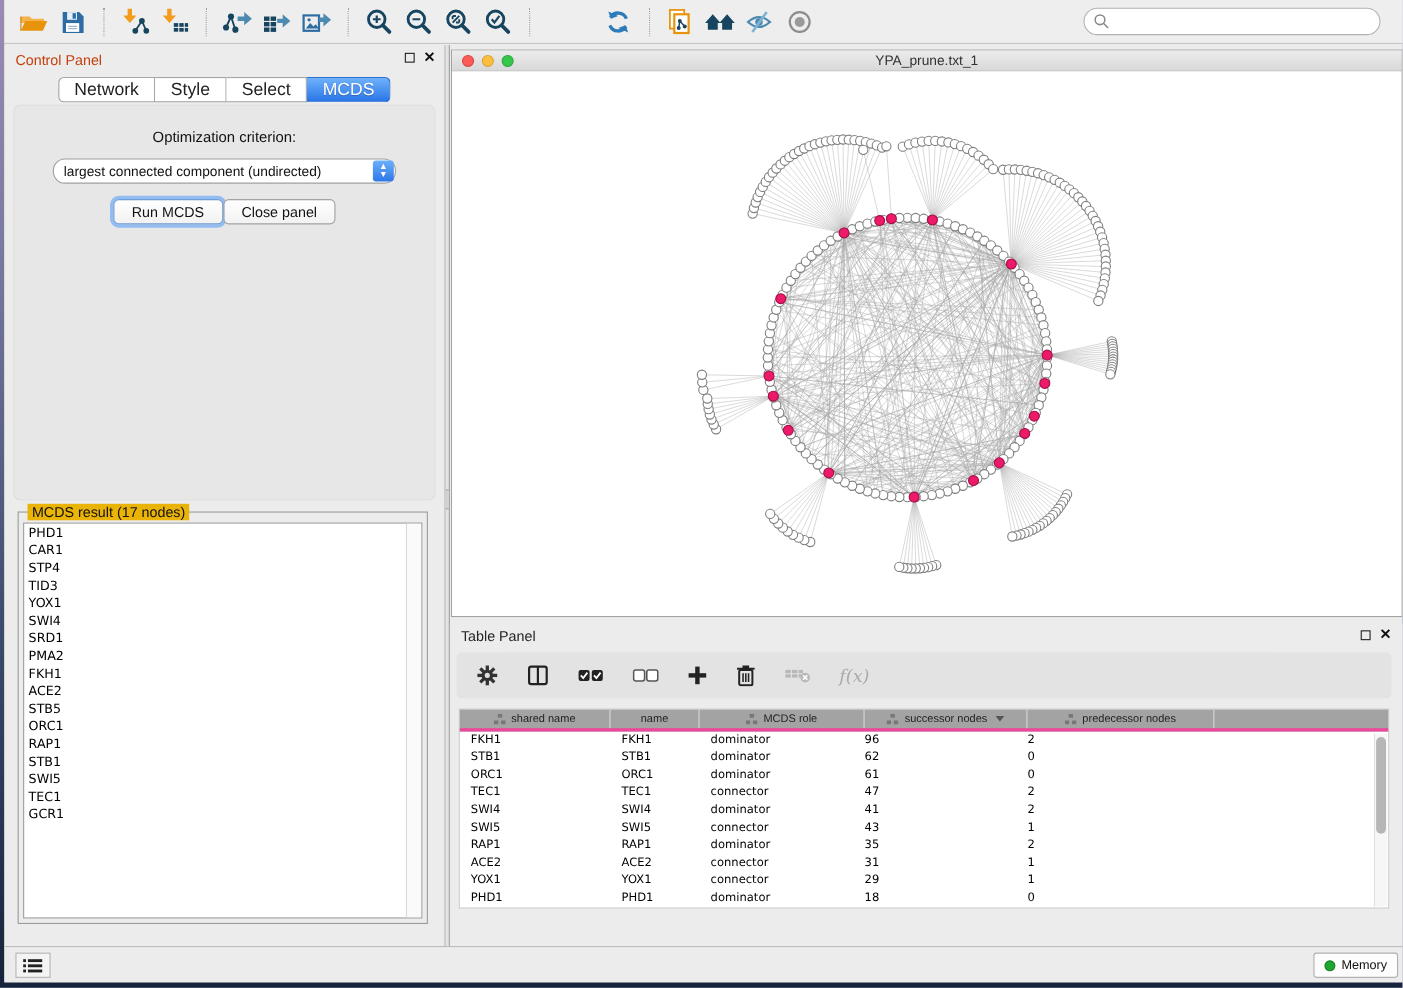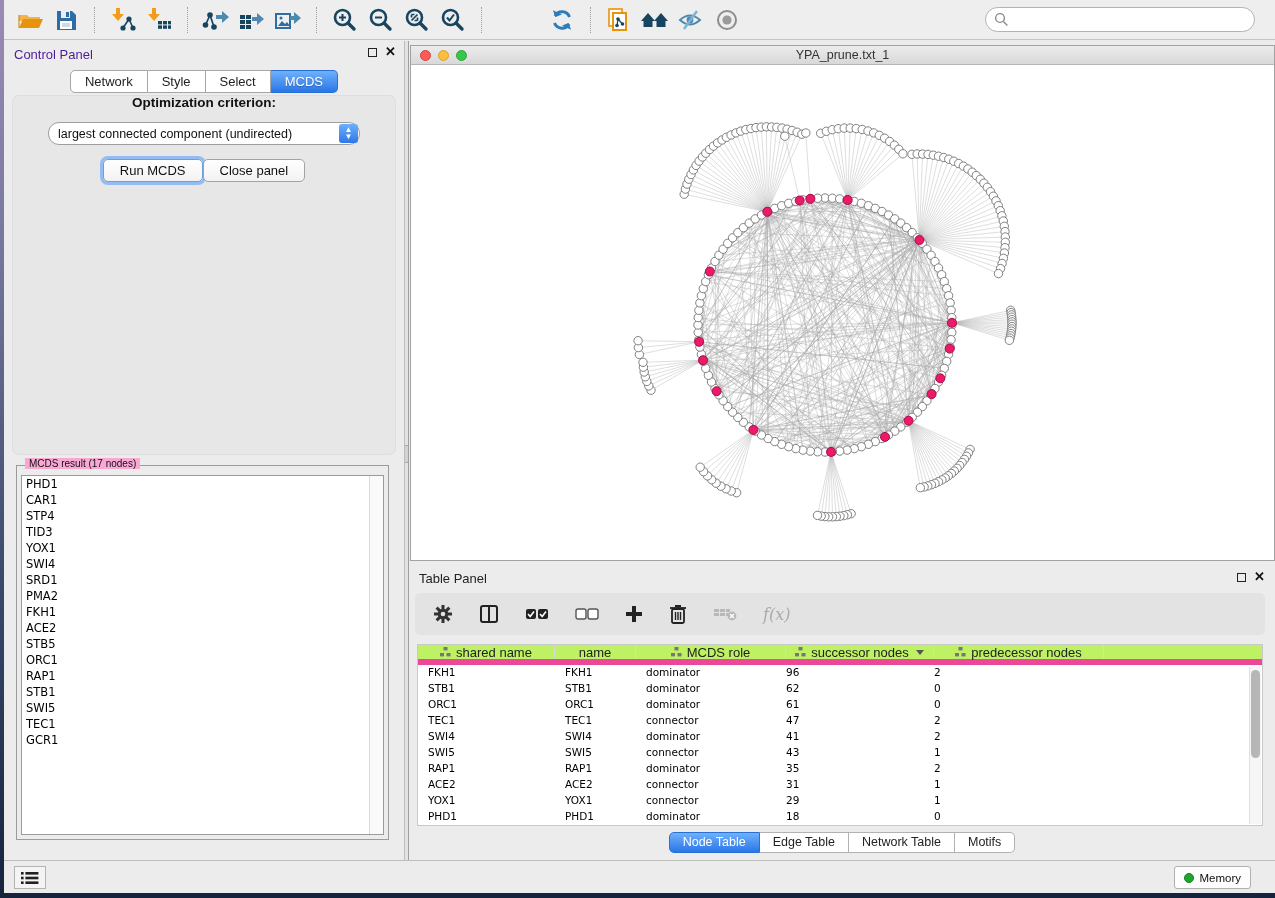--- a/index.html
+++ b/index.html
@@ -17,52 +17,52 @@
   .searchwrap { position:absolute; right:20px; top:7px; width:270px; height:25px;
     border:1px solid #b3b3b3; border-radius:13px; background:#fff; display:flex; align-items:center; padding-left:8px; }
   .searchwrap input { border:none; outline:none; flex:1; font-size:12px; background:transparent; height:20px; }
 
   
   .main { position:absolute; left:0; top:41px; right:0; bottom:33px; }
 
   
   .cpanel { position:absolute; left:0; top:0; bottom:0; width:400px; background:#ececec; }
   .cpanel-head { position:absolute; left:0; top:0; right:0; height:24px; }
-  .cpanel-title { position:absolute; left:10px; top:6px; font-size:13px; color:#4c1d95; }
+  .cpanel-title { position:absolute; left:10px; top:6px; font-size:13px; color:#c2410c; }
   .win-ctrls { position:absolute; right:8px; top:5px; display:flex; gap:8px; align-items:center; }
   .wc { font-size:12px; color:#111; line-height:12px; cursor:default; }
   .wc.sq { font-size:11px; border:1.5px solid #222; width:9px; height:9px; display:inline-block; }
   .wc.x { font-weight:bold; font-size:13px; }
 
   .seg-tabs { position:absolute; left:0; right:0; top:29px; display:flex; justify-content:center; }
-  .seg { height:23px; line-height:21px; padding:0 14px; font-size:13px; color:#222; background:#fff;
+  .seg { height:23px; line-height:21px; padding:0 14px; font-size:16px; color:#222; background:#fff;
     border:1px solid #a6a6a6; border-left:none; text-align:center; }
   .seg:first-child { border-left:1px solid #a6a6a6; border-radius:5px 0 0 5px; }
   .seg:last-child { border-radius:0 5px 5px 0; }
   .seg.active { background:linear-gradient(#6fb1fb,#2a76e8); color:#fff; border-color:#2a6fd4;
     text-shadow:0 1px 1px rgba(0,0,0,.25); }
 
   .mcds-body { position:absolute; left:8px; right:8px; top:54px; height:360px; background:#e7e7e7;
     border-radius:7px; box-shadow:inset 0 0 0 1px #dedede; }
-  .opt-label { text-align:center; font-size:13.5px; color:#111;font-weight:bold; }
+  .opt-label { margin-top:22px; text-align:center; font-size:13.5px; color:#111; }
   .dropdown { margin:12px auto 0; width:312px; height:23px; background:#fff; border:1px solid #9f9f9f;
     border-radius:11px; display:flex; align-items:center; position:relative; }
   .dropdown .val { flex:1; font-size:12.5px; padding-left:9px; color:#111; white-space:nowrap; }
   .dd-step { position:absolute; right:1px; top:1px; bottom:1px; width:19px; border-radius:3px;
     background:linear-gradient(#6cb0fb,#2d77e9); display:flex; flex-direction:column; align-items:center; justify-content:center; gap:1px; }
   .dd-step span { color:#fff; font-size:8px; line-height:6px; }
   .btn-row { margin-top:14px; display:flex; justify-content:center; }
   .pbtn { height:23px; padding:0 16px; font-size:13px; color:#111; background:linear-gradient(#ffffff,#f2f2f2);
     border:1px solid #a3a3a3; border-radius:5px; }
   .pbtn.focus { box-shadow:0 0 0 3px #93bdf2; border-color:#6f9ed8; }
 
   .result-group { position:absolute; left:12px; right:15px; top:424px; bottom:20px;
     border:1px solid #9b9b9b; }
-  .result-title { position:absolute; left:8px; top:-8px; background:#f9a8d4; padding:0 4px;
-    font-size:10px; color:#111; }
+  .result-title { position:absolute; left:8px; top:-8px; background:#eab308; padding:0 4px;
+    font-size:13px; color:#111; }
   .result-list { position:absolute; left:4px; right:4px; top:9px; bottom:4px; background:#fff;
     border:1px solid #9b9b9b; overflow:hidden; }
   .result-scroll { position:absolute; right:0; top:0; bottom:0; width:14px; background:#fafafa; border-left:1px solid #d9d9d9; }
   .ritem { font-size:12.5px; line-height:16px; padding-left:4px; color:#000;
     font-family:"DejaVu Sans", sans-serif; font-size:11.5px; }
 
   
   .divider { position:absolute; left:400px; top:0; bottom:0; width:5px; background:#e3e3e3;
     border-left:1px solid #bdbdbd; border-right:1px solid #9f9f9f; }
   .div-grip { position:absolute; left:0; right:0; top:404px; height:18px; background:#d2d2d2;
@@ -88,21 +88,21 @@
   .tpanel { position:absolute; left:0; right:0; top:526px; bottom:0; background:#ececec; }
   .tpanel-title { position:absolute; left:10px; top:4px; font-size:13px; color:#222; }
   .tpanel .win-ctrls { top:4px; right:10px; }
   .ttoolbar { position:absolute; left:6px; right:10px; top:26px; height:42px; background:#e3e3e3;
     border-radius:5px; display:flex; align-items:center; padding-left:18px; gap:26px; }
   .tico { display:flex; align-items:center; justify-content:center; }
   .fx { font-family:"DejaVu Serif", serif; font-style:italic; font-size:16px; color:#aaa; }
 
   .tablewrap { position:absolute; left:8px; right:12px; top:77px; bottom:34px; background:#fff;
     border:1px solid #c9c9c9; }
-  .thead { display:flex; height:20px; background:#bef264; border-bottom:6px solid #ec4899; font-size:13px; color:#222; }
+  .thead { display:flex; height:20px; background:#a3a3a3; border-bottom:3px solid #ec4899; font-size:10px; color:#222; }
   .th { display:flex; align-items:center; justify-content:center; gap:5px; border-right:1px solid #d8d8d8; }
   .th svg { flex:none; }
   .sortmark { width:0; height:0; border-left:4px solid transparent; border-right:4px solid transparent;
     border-top:5px solid #555; margin-left:2px; }
   .trow { display:flex; height:16px; font-size:11px; color:#000; font-family:"DejaVu Sans", sans-serif; font-size:10.5px; }
   .td { padding:1px 0 0 10px; white-space:nowrap; overflow:hidden; }
   .td.num { padding:1px 16px 0 0; }
   .c0 { width:137px; } .c1 { width:81px; } .c2 { width:150px; } .c3 { width:148px; } .c4 { width:170px; }
   .vscroll { position:absolute; right:1px; top:22px; bottom:1px; width:12px; background:#f6f6f6; border-left:1px solid #e0e0e0; }
   .vthumb { position:absolute; left:1px; right:1px; top:3px; height:88px; background:#b6b6b6; border-radius:5px; }
@@ -111,21 +111,21 @@
   .ttab { height:21px; line-height:19px; padding:0 13px; font-size:12.5px; background:#fff; color:#222;
     border:1px solid #b2b2b2; border-left:none; }
   .ttab:first-child { border-left:1px solid #b2b2b2; border-radius:5px 0 0 5px; }
   .ttab:last-child { border-radius:0 5px 5px 0; }
   .ttab.active { background:linear-gradient(#6fb1fb,#2a76e8); color:#fff; border-color:#2a6fd4; }
 
   
   .statusbar { position:absolute; left:0; right:0; bottom:0; height:33px; background:#ececec; border-top:1px solid #bdbdbd; }
   .sb-left { position:absolute; left:10px; top:5px; width:32px; height:23px; background:#f4f4f4;
     border:1px solid #b3b3b3; display:flex; align-items:center; justify-content:center; }
-  .membtn { position:absolute; right:24px; top:5px; height:23px; background:#fdfdfd; border:1px solid #b0b0b0;
+  .membtn { position:absolute; right:4px; top:5px; height:23px; background:#fdfdfd; border:1px solid #b0b0b0;
     border-radius:3px; display:flex; align-items:center; gap:5px; padding:0 9px; font-size:11.5px; color:#111; }
   .memdot { width:10px; height:10px; border-radius:50%; background:#1ea62f; border:1px solid #157d22; }
 </style>
 </head>
 <body>
 
 <div class="app">
 
   <div class="toolbar">
     <div class="tbtn">
@@ -804,26 +804,20 @@
                 <div class="td c2">dominator</div>
                 <div class="td c3 num">18</div>
                 <div class="td c4 num">0</div>
               </div>
             </div>
           <div class="vscroll">
             <div class="vthumb"></div>
           </div>
         </div>
 
-        <div class="ttabs">
-          <div class="ttab active">Node Table</div>
-          <div class="ttab">Edge Table</div>
-          <div class="ttab">Network Table</div>
-          <div class="ttab">Motifs</div>
-        </div>
       </div>
     </div>
   </div>
 
   <div class="statusbar">
     <div class="sb-left">
       <svg width="18" height="14" viewBox="0 0 18 14">
         <rect x="0" y="1" width="2.6" height="2.6" fill="#222"></rect>
           <rect x="4.4" y="1" width="13" height="2.6" fill="#222"></rect>
         <rect x="0" y="5.7" width="2.6" height="2.6" fill="#222"></rect>

